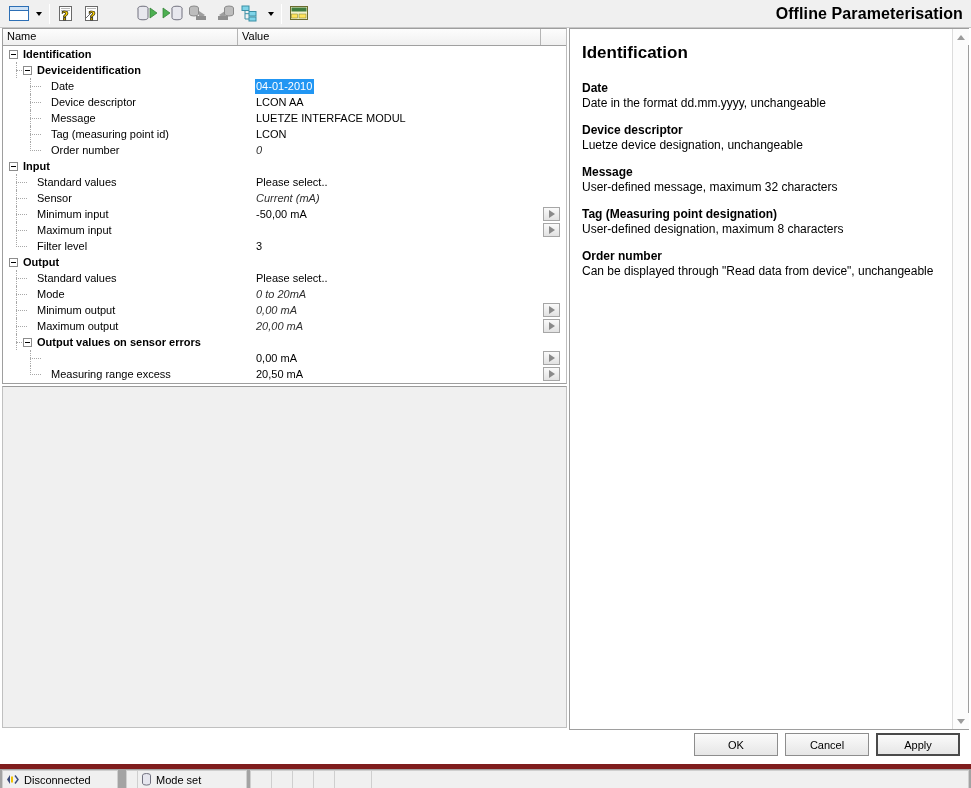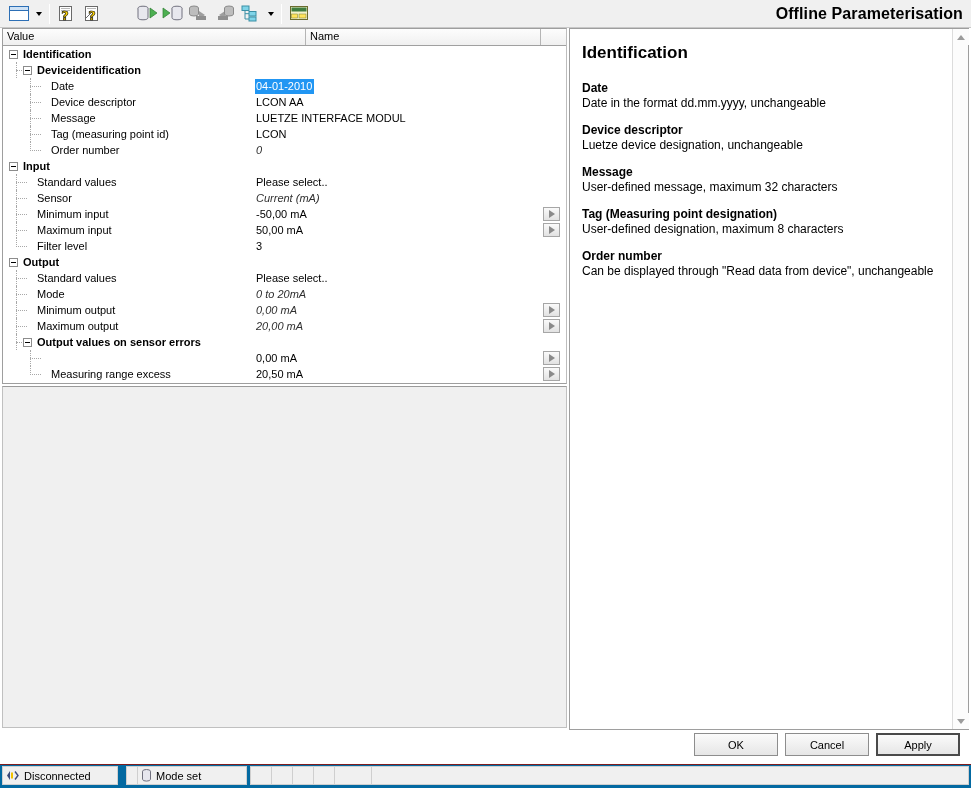--- a/index.html
+++ b/index.html
@@ -219,22 +219,22 @@
     font-size: 11px;
     display: flex; align-items: center; justify-content: center;
     color: #000;
   }
   .dlg-btn.focused { border: 2px solid #4a4a4a; }
 
   
   #statusbar {
     position: absolute; left: 0; top: 764px;
     width: 971px; height: 24px;
-    background: #0369a1;
-    border-top: 1px solid #7f1d1d;
+    background: #a3a3a3;
+    border-top: 5px solid #7f1d1d;
   }
   .sb-panel {
     position: absolute; top: 1px; height: 19px;
     border: 1px solid #cfcfcf;
     background: #f0f0f0;
     display: flex; align-items: center;
     padding-left: 3px;
     font-size: 11px;
     overflow: hidden;
     white-space: nowrap;
@@ -329,22 +329,22 @@
     </div>
   </div>
 
   <div id="title-area">Offline Parameterisation</div>
 </div>
 
 <div id="left-pane">
 
   <div id="grid-outer">
     <div id="grid-header">
+      <div class="hdr-cell hdr-name">Name</div>
       <div class="hdr-cell hdr-value">Value</div>
-      <div class="hdr-cell hdr-name">Name</div>
       <div class="hdr-cell hdr-last"></div>
     </div>
     <div id="grid-body">
         <div class="row group">
           <div class="cell-name"><span class="tw" style="width: 22px;"><span class="exp" style="left: 4px;"></span><span class="lbl" style="left: 18px;">Identification</span></span></div>
           <div class="cell-value"></div>
         </div>
         <div class="row group">
           <div class="cell-name"><span class="tw" style="width: 36px;"><span class="dotvert" style="left: 11px; top: 0px; height: 16px;"></span><span class="dotline" style="left: 11px; width: 6px;"></span><span class="exp" style="left: 18px;"></span><span class="lbl" style="left: 32px;">Deviceidentification</span></span></div>
           <div class="cell-value"></div>
@@ -385,21 +385,20 @@
           <div class="cell-name"><span class="tw" style="width: 36px;"><span class="dotvert" style="left: 11px; top: 0px; height: 16px;"></span><span class="dotline" style="left: 11px; width: 11px;"></span><span class="lbl" style="left: 32px;">Minimum input</span></span></div>
           <div class="cell-value"><span>-50,00 mA</span></div>
           <div class="cell-btn">
             <div class="arrow-btn">
               <i></i>
             </div>
           </div>
         </div>
         <div class="row">
           <div class="cell-name"><span class="tw" style="width: 36px;"><span class="dotvert" style="left: 11px; top: 0px; height: 16px;"></span><span class="dotline" style="left: 11px; width: 11px;"></span><span class="lbl" style="left: 32px;">Maximum input</span></span></div>
-          <div class="cell-value"><span>50,00 mA</span></div>
           <div class="cell-btn">
             <div class="arrow-btn">
               <i></i>
             </div>
           </div>
         </div>
         <div class="row">
           <div class="cell-name"><span class="tw" style="width: 36px;"><span class="dotvert" style="left: 11px; top: 0px; height: 9px;"></span><span class="dotline" style="left: 11px; width: 11px;"></span><span class="lbl" style="left: 32px;">Filter level</span></span></div>
           <div class="cell-value"><span>3</span></div>
         </div>

